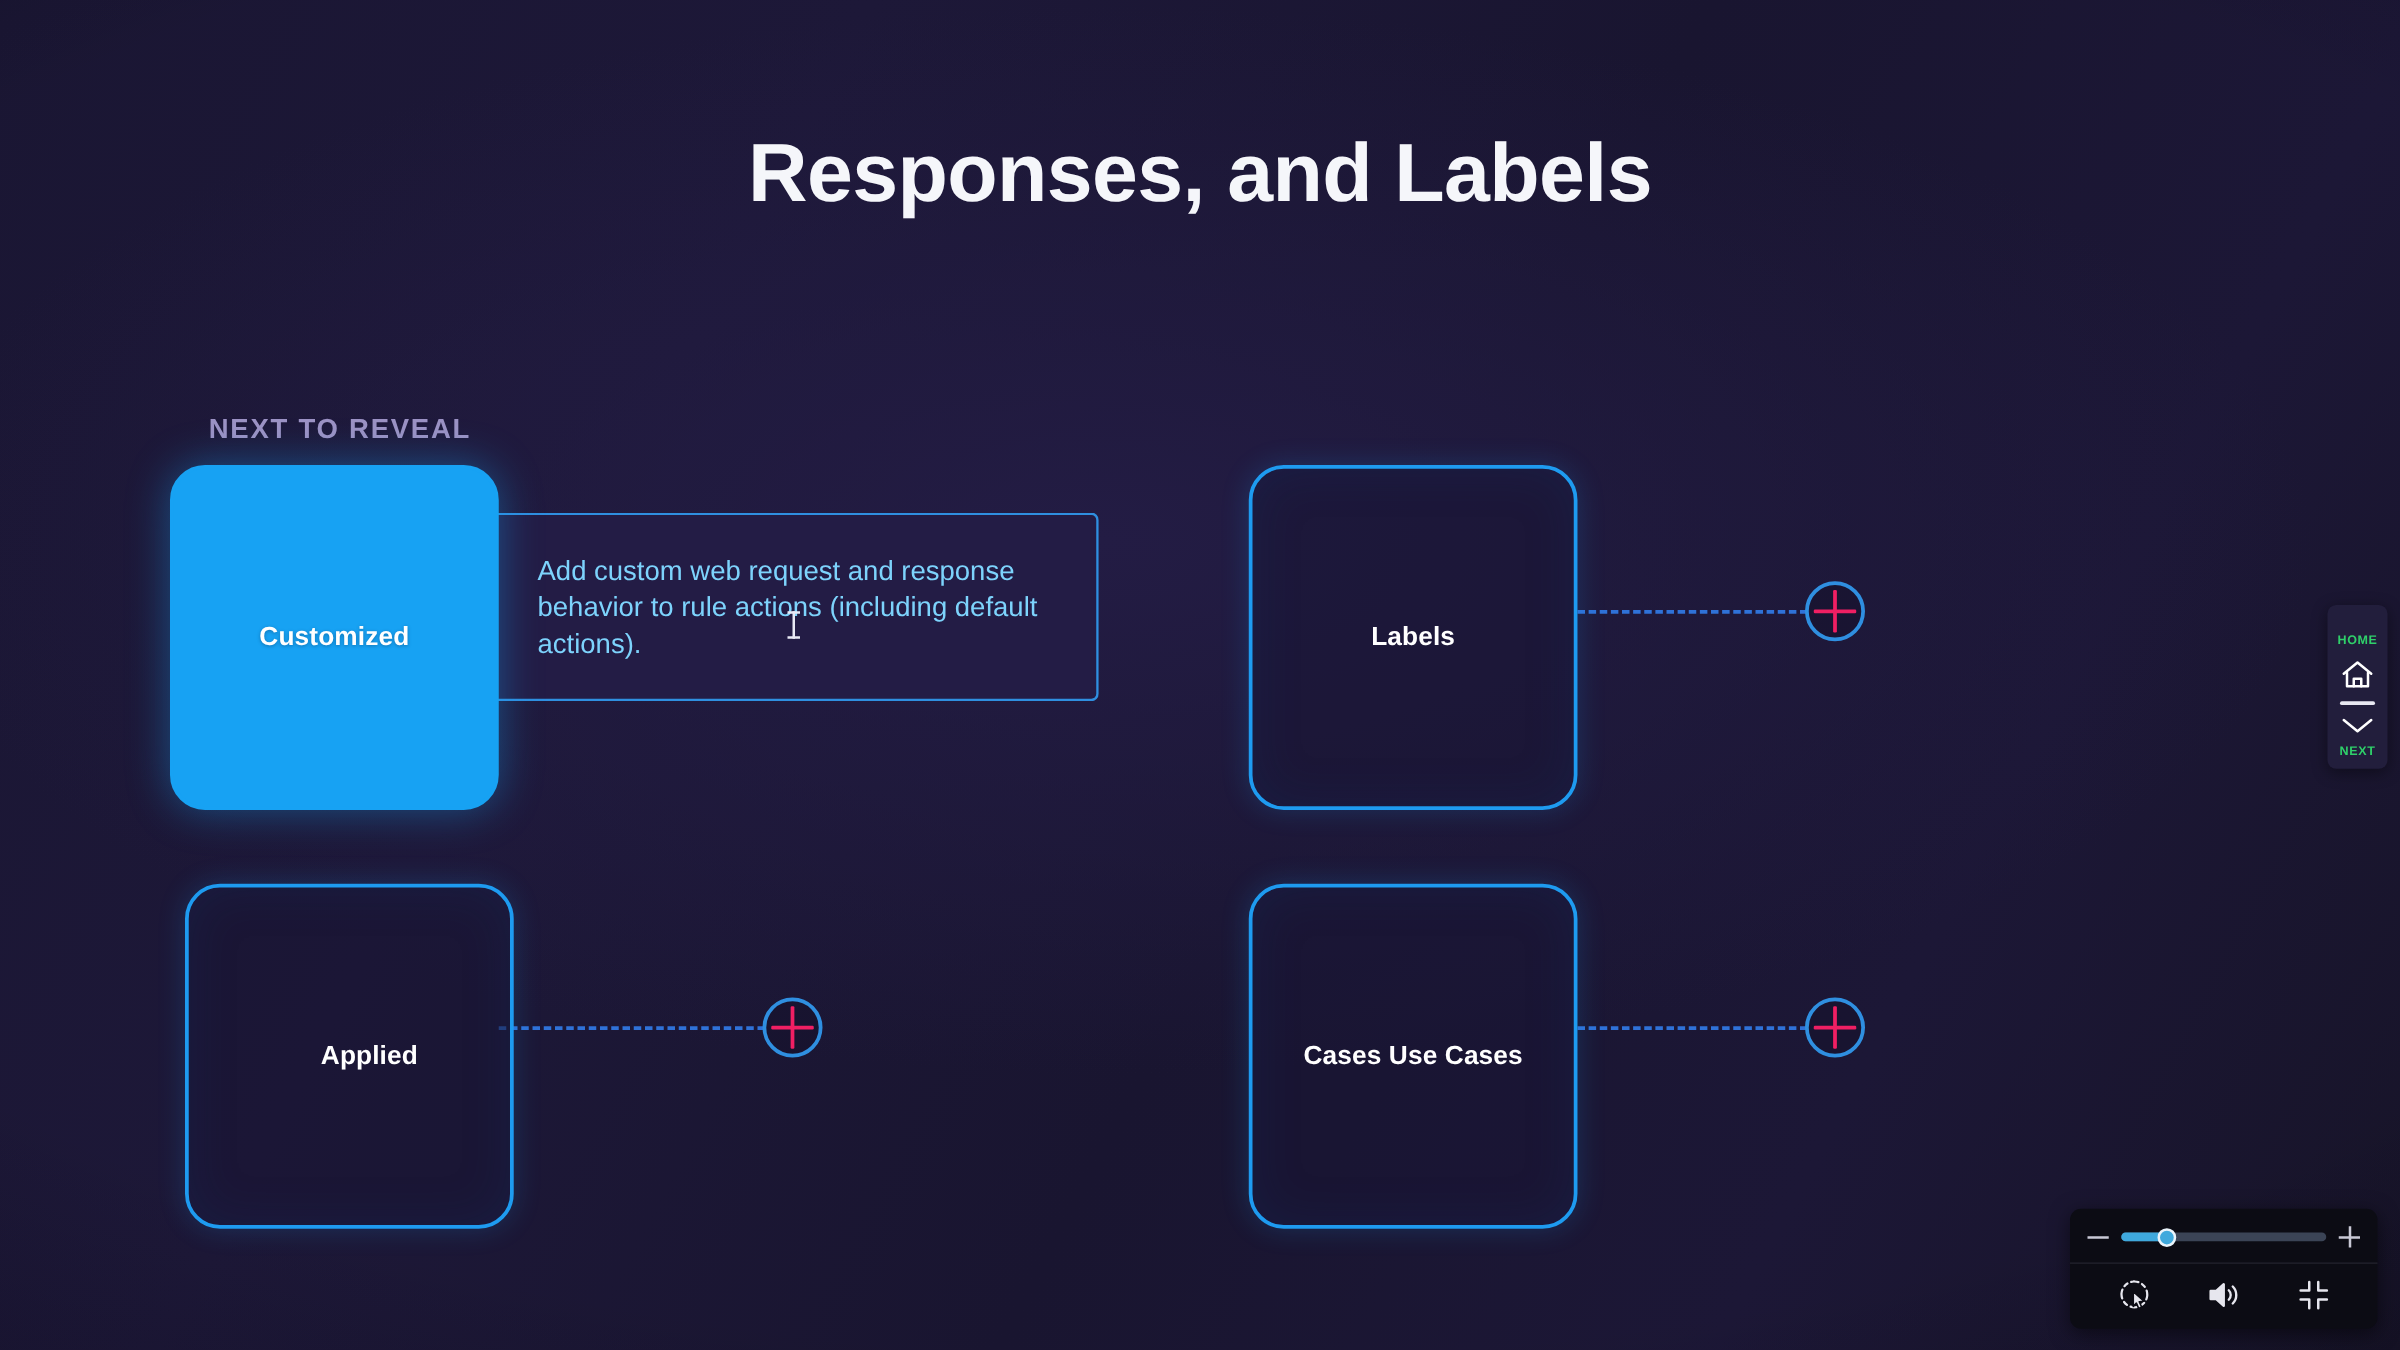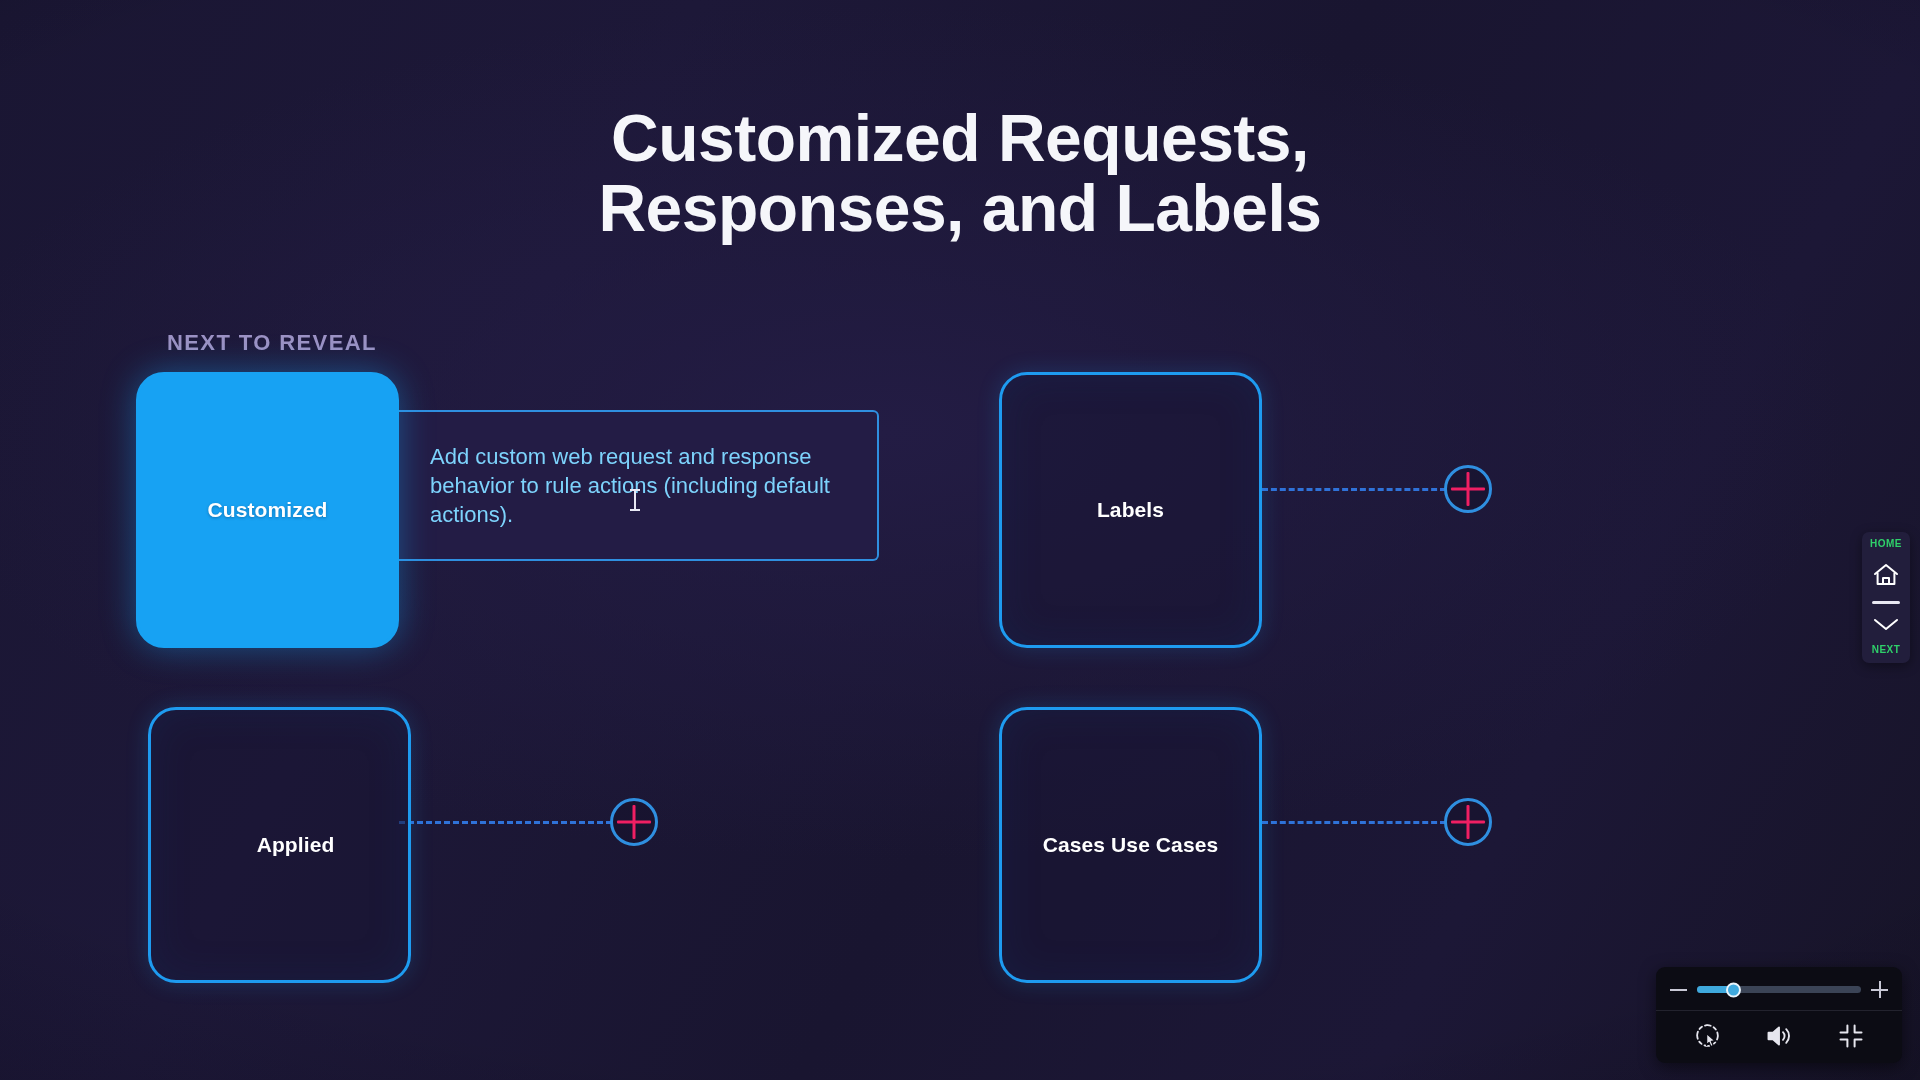--- a/index.html
+++ b/index.html
@@ -173,24 +173,23 @@
 
   
   #nav-rail {
     position:absolute;
     right:10px; top:484px;
     width:48px; height:131px;
     background:#221e3c;
     border-radius:7px;
     display:flex; flex-direction:column;
     align-items:center; justify-content:space-between;
-    padding:7px 0 8px;
+    padding:24px 0 8px;
     z-index:8;
     box-shadow:0 3px 12px rgba(0,0,0,0.4);
-    margin-top:48px;
   }
   #nav-rail .rail-caption {
     color:#2fd06a;
     font-size:10px;
     font-weight:bold;
     letter-spacing:0.5px;
     line-height:1;
   }
   #nav-rail .rail-icon { display:block; line-height:0; cursor:pointer; }
   #nav-rail .rail-divider {
@@ -261,21 +260,20 @@
     padding:12px 16px 14px;
   }
   #player-bar .action-row .act-btn { line-height:0; cursor:pointer; }
 </style>
 </head>
 <body>
 
 <div id="stage">
 
   <h1 class="page-title">
-    <span class="t-line">Customized Requests,</span>
     <span class="t-line">Responses, and Labels</span>
   </h1>
 
   <div class="reveal-hint">NEXT TO REVEAL</div>
 
   <div class="card active" id="card-customized">
     <span class="card-label">Customized</span>
   </div>
 
   <div id="desc-panel">

